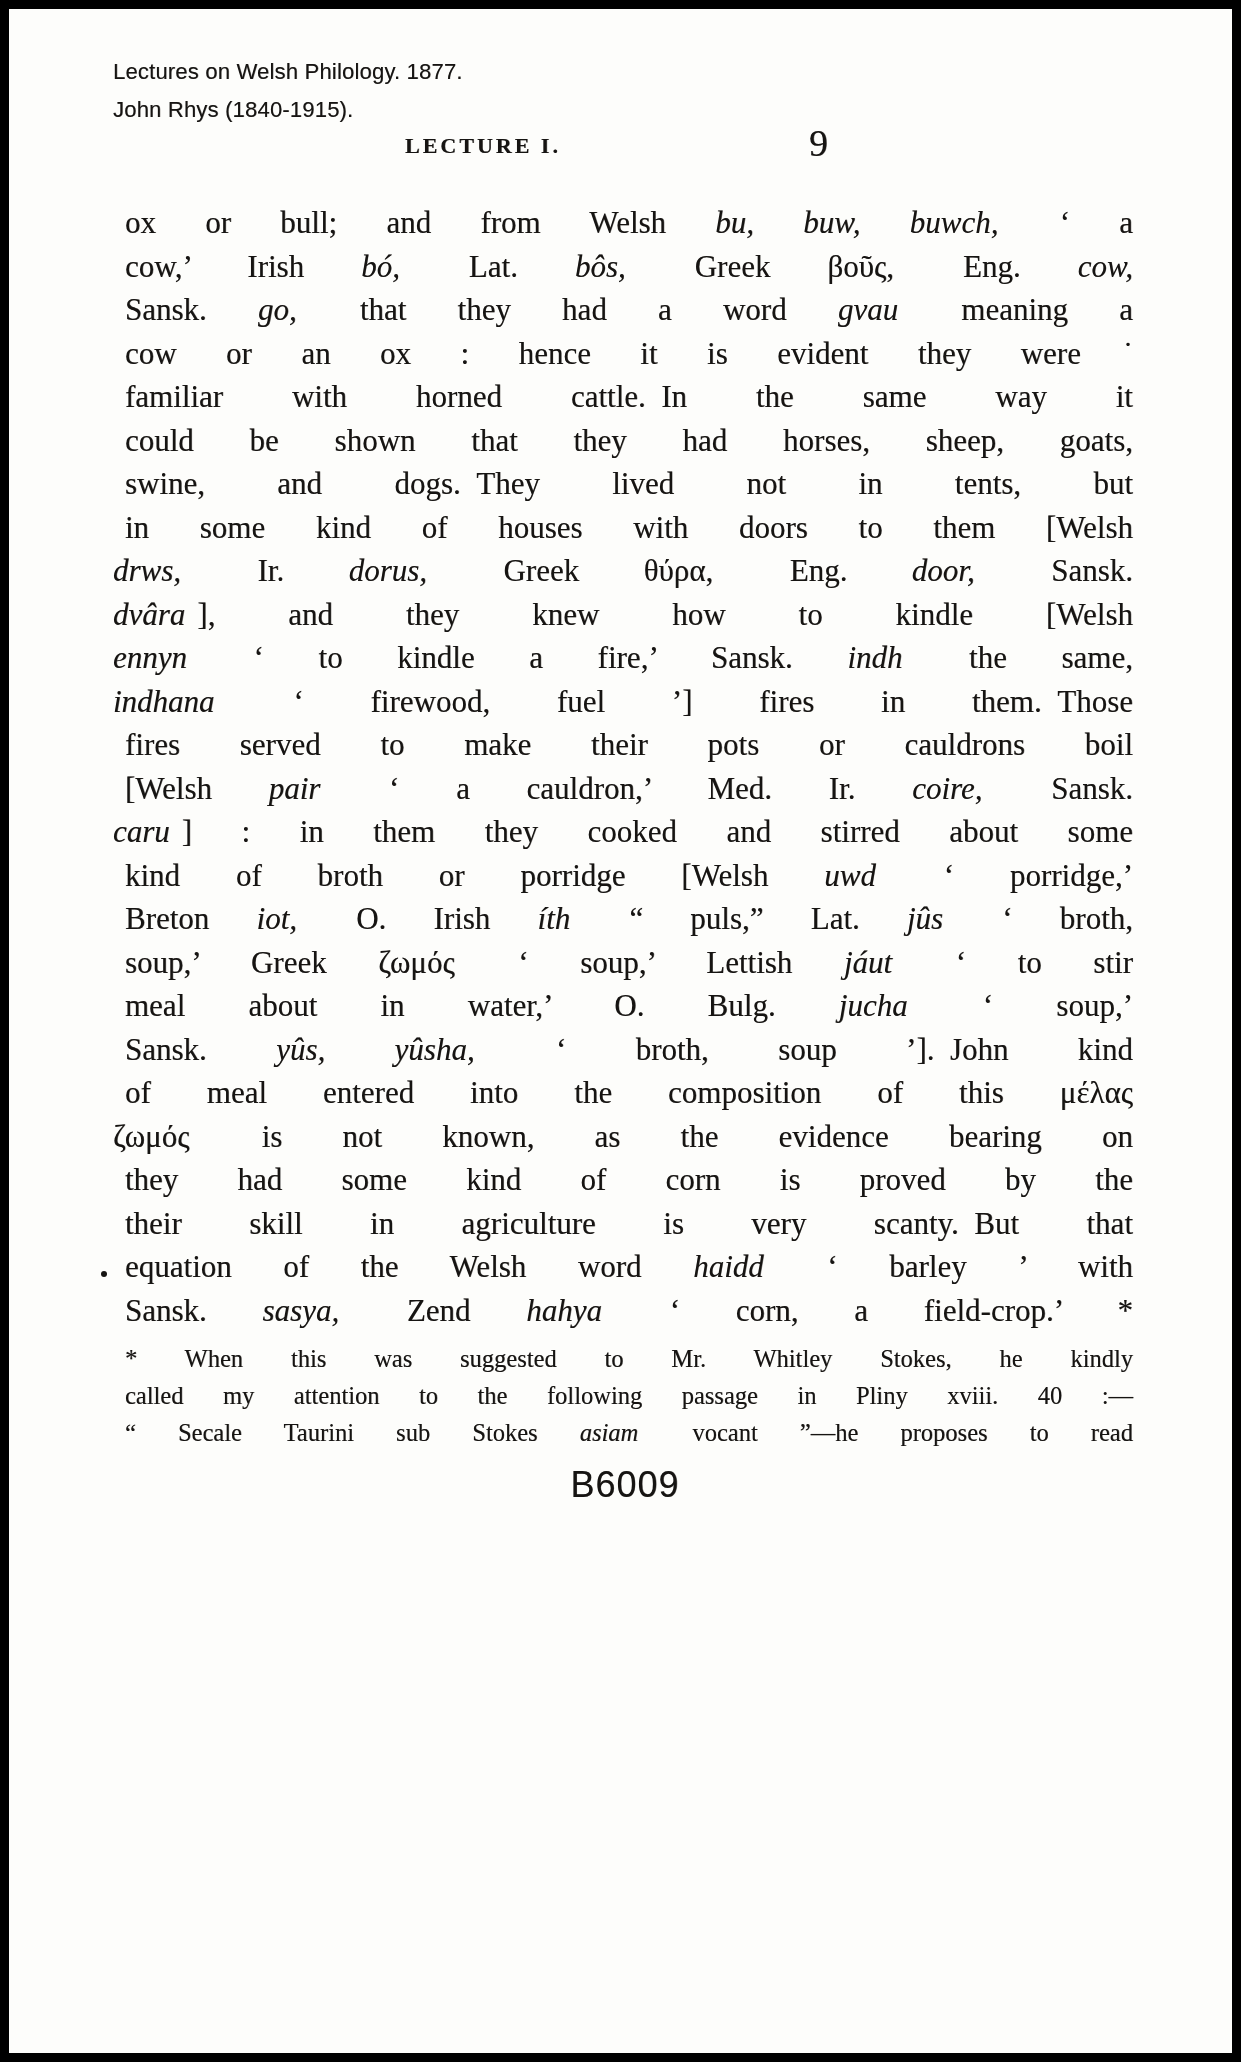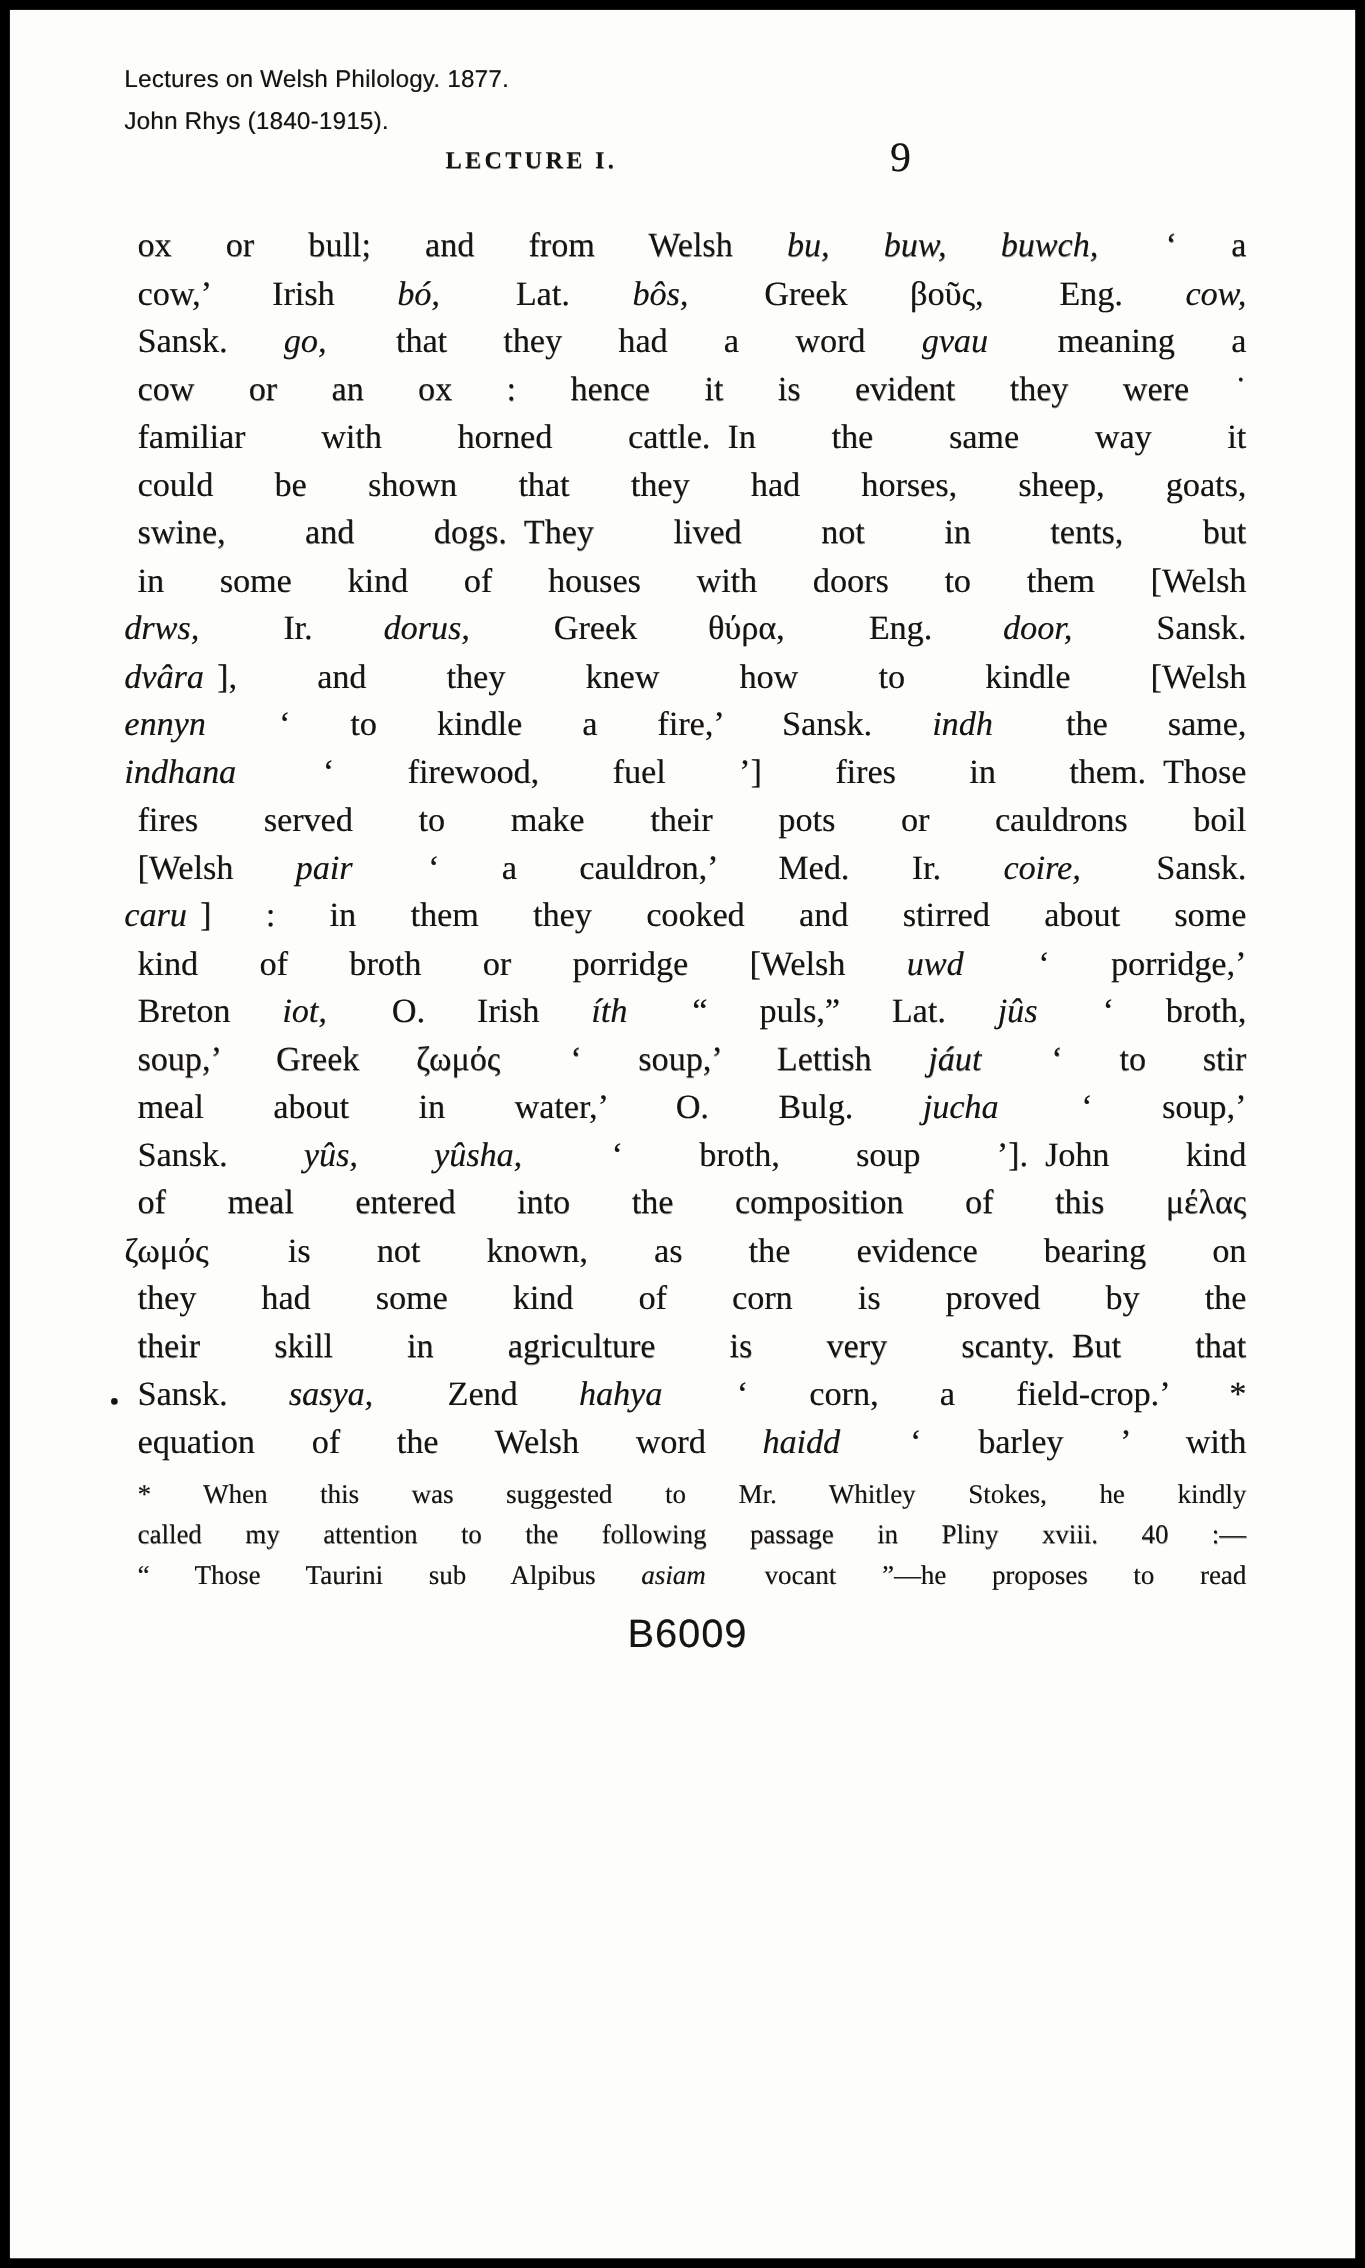--- a/index.html
+++ b/index.html
@@ -106,23 +106,23 @@
       <div class="tline"><span class="it">caru</span><span class="rm">] : in them they cooked and stirred about some</span></div>
       <div class="tline"><span class="rm">kind of broth or porridge [Welsh </span><span class="it">uwd</span><span class="rm"> ‘ porridge,’</span></div>
       <div class="tline"><span class="rm">Breton </span><span class="it">iot,</span><span class="rm"> O. Irish </span><span class="it">íth</span><span class="rm"> “ puls,” Lat. </span><span class="it">jûs</span><span class="rm"> ‘ broth,</span></div>
       <div class="tline"><span class="rm">soup,’ Greek </span><span class="gk">ζωμός</span><span class="rm"> ‘ soup,’ Lettish </span><span class="it">jáut</span><span class="rm"> ‘ to stir</span></div>
       <div class="tline"><span class="rm">meal about in water,’ O. Bulg. </span><span class="it">jucha</span><span class="rm"> ‘ soup,’</span></div>
       <div class="tline"><span class="rm">Sansk. </span><span class="it">yûs, yûsha,</span><span class="rm"> ‘ broth, soup ’]. John kind</span></div>
       <div class="tline"><span class="rm">of meal entered into the composition of this </span><span class="gk">μέλας</span></div>
       <div class="tline"><span class="gk">ζωμός</span><span class="rm"> is not known, as the evidence bearing on</span></div>
       <div class="tline"><span class="rm">they had some kind of corn is proved by the</span></div>
       <div class="tline"><span class="rm">their skill in agriculture is very scanty. But that</span></div>
+      <div class="tline"><span class="rm">equation of the Welsh word </span><span class="it">haidd</span><span class="rm"> ‘ barley ’ with</span></div>
       <div class="tline"><span class="rm">Sansk. </span><span class="it">sasya,</span><span class="rm"> Zend </span><span class="it">hahya</span><span class="rm"> ‘ corn, a field-crop.’ *</span></div>
-      <div class="tline"><span class="rm">equation of the Welsh word </span><span class="it">haidd</span><span class="rm"> ‘ barley ’ with</span></div>
     </div>
   <div class="speck"></div>
   <div class="footnote">
       <div class="tline"><span class="rm">* When this was suggested to Mr. Whitley Stokes, he kindly</span></div>
       <div class="tline"><span class="rm">called my attention to the following passage in Pliny xviii. 40 :—</span></div>
-      <div class="tline"><span class="rm">“ Those Taurini sub Alpibus </span><span class="it">asiam</span><span class="rm"> vocant ”—he proposes to read</span></div>
+      <div class="tline"><span class="rm">“ Secale Taurini sub Stokes </span><span class="it">asiam</span><span class="rm"> vocant ”—he proposes to read</span></div>
     </div>
   <div class="catalog">B6009</div>
 </div>
 
 </body></html>

